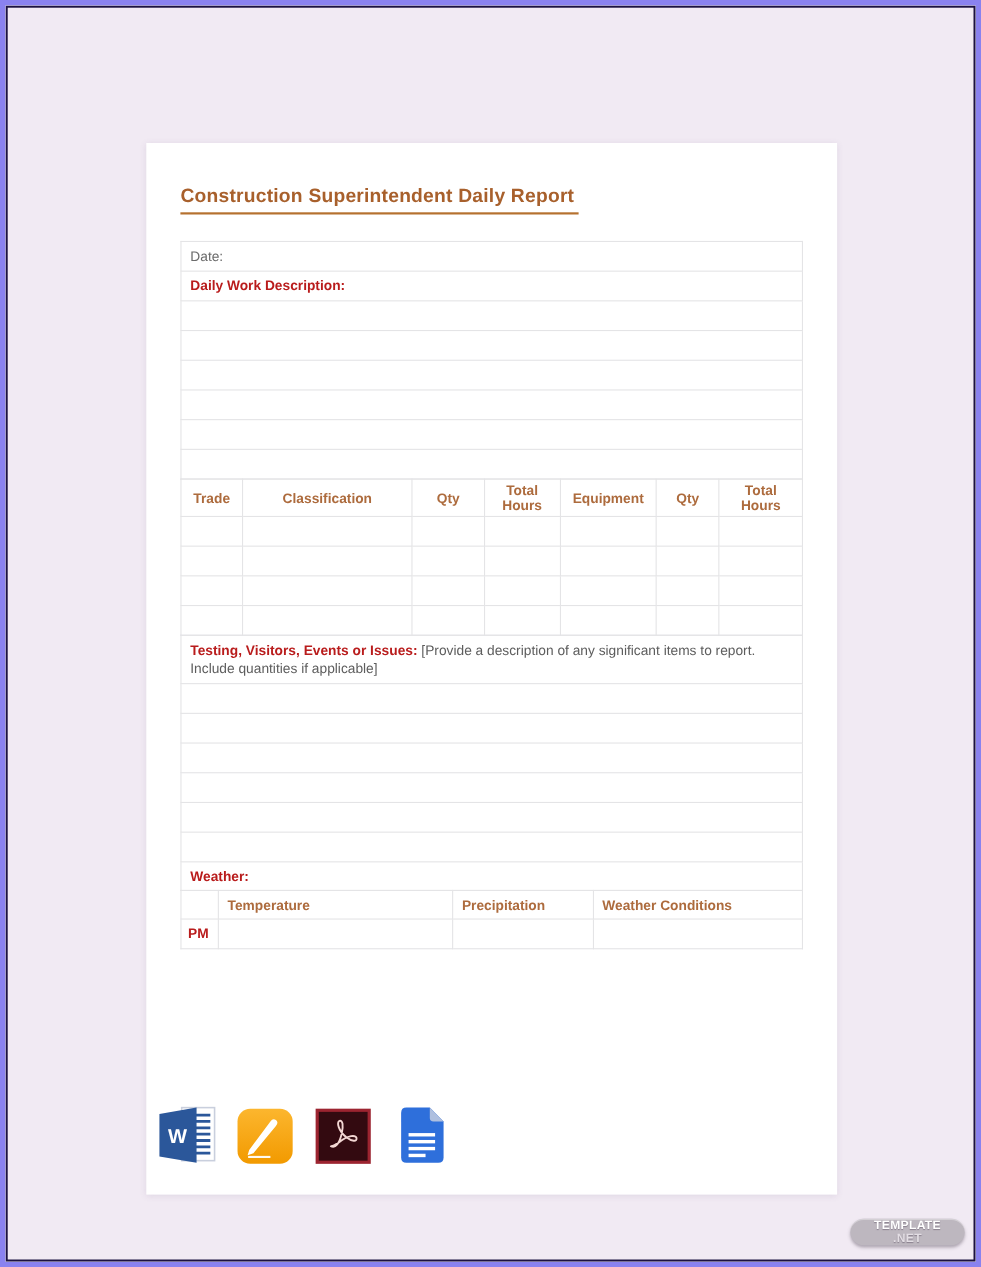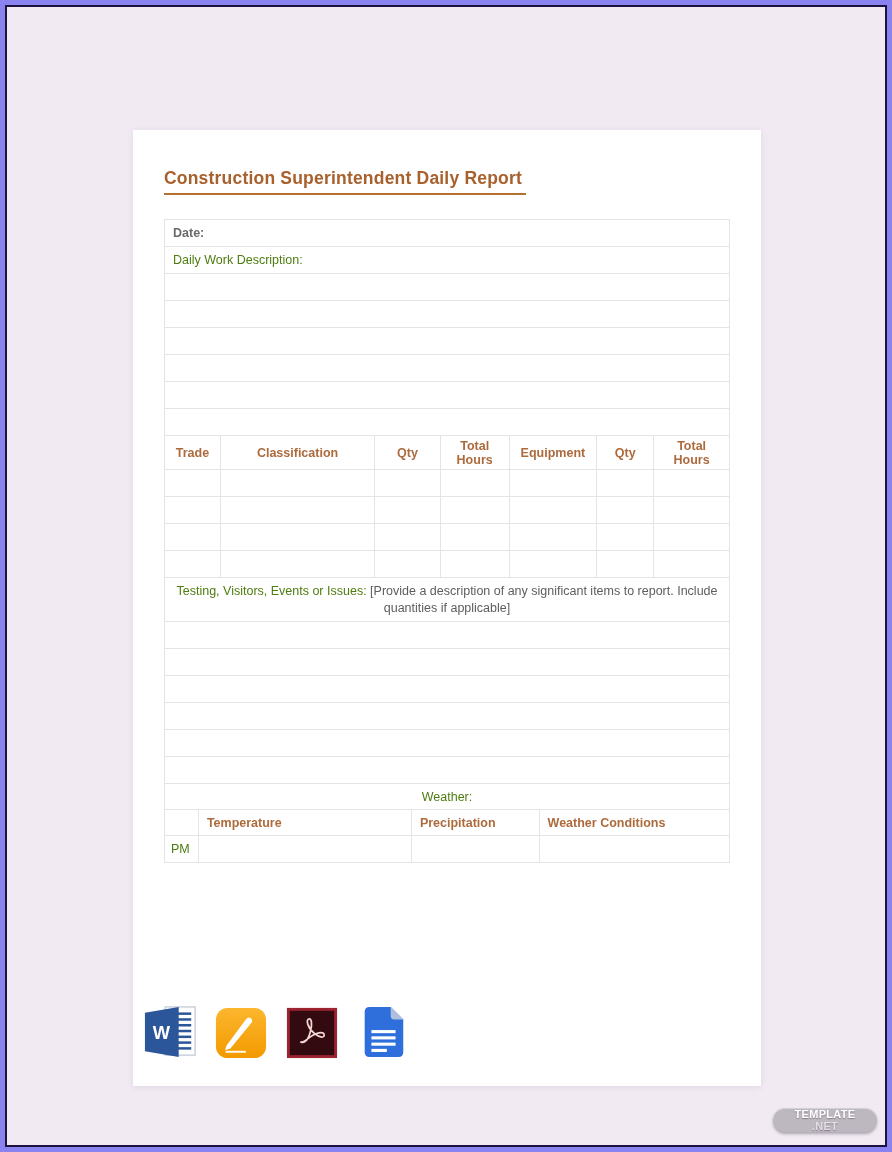--- a/index.html
+++ b/index.html
@@ -53,37 +53,37 @@
   .tableB, .tableC, .tableD { margin-top: -1px; }
   .tableB th {
     height: 33px;
     text-align: center;
     color: #ad6b3d;
     font-weight: bold;
     line-height: 14px;
     padding: 0 4px;
   }
   .tableB td { height: 26px; }
-  .tableC td { height: 26px; text-align: center; }
+  .tableC td { height: 26px; }
   .tableC td.testing-cell {
     height: 39px;
     line-height: 17px;
     padding: 2px 8px;
     color: #5d5d5d;
   }
   .tableC td.weather-row { height: 25px; }
   .tableD th {
     height: 25px;
     text-align: left;
     color: #ad6b3d;
     font-weight: bold;
   }
   .tableD td { height: 26px; }
-  .lbl { color: #4d7c0f; font-weight: normal; font-size: 12.5px; }
-  .lbl-gray { color: #6b6b6b; font-weight: bold; font-size: 12.5px; }
+  .lbl { color: #b91c1c; font-weight: bold; font-size: 12.5px; }
+  .lbl-gray { color: #6b6b6b; font-weight: normal; font-size: 12.5px; }
   .formats {
     position: absolute;
     left: 136px; top: 997px;
     display: flex;
     align-items: center;
     gap: 17px;
   }
   .fmt { width: 54px; height: 56px; display: block; cursor: pointer; }
   .watermark {
     position: absolute;

